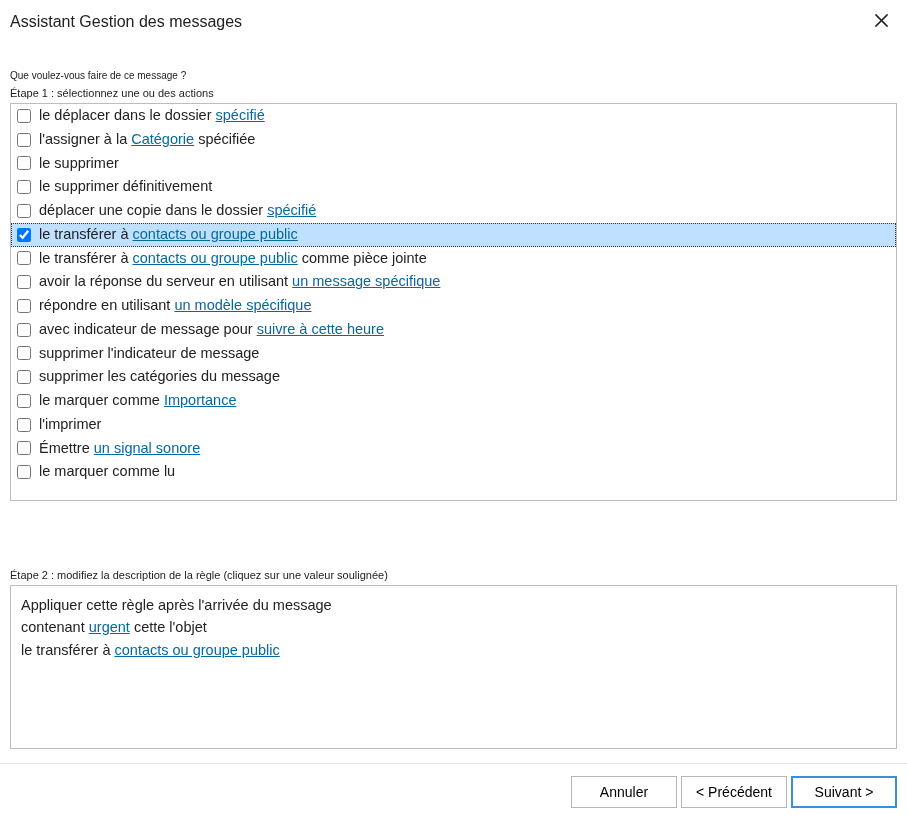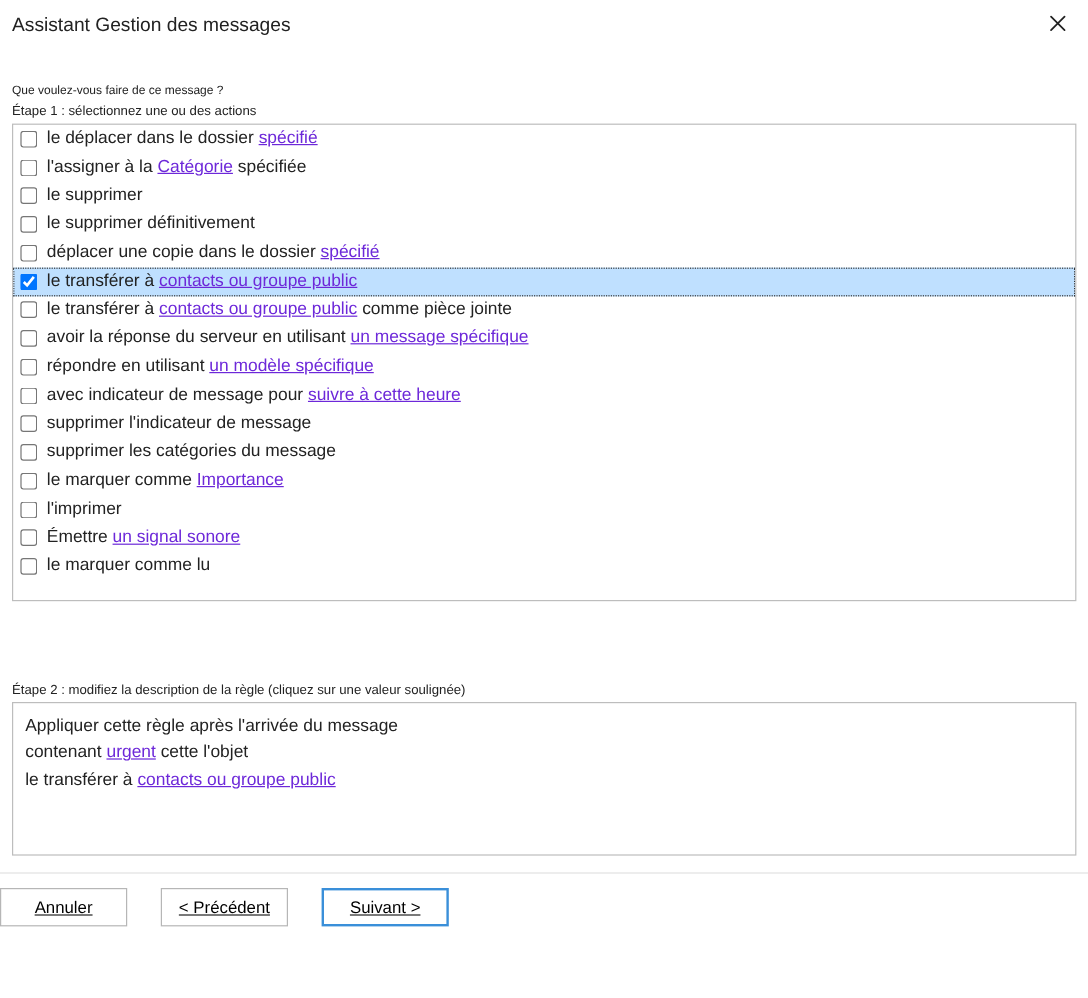--- a/index.html
+++ b/index.html
@@ -64,43 +64,42 @@
       margin: 0 8px 0 0;
       width: 14px;
       height: 14px;
     }
     .action-item.selected {
       background: #bfe0ff;
       border: 1px dotted #333;
       padding: 0 5px;
     }
     .link {
-      color: #6d28d9;
+      color: #0369a1;
       text-decoration: underline;
       cursor: pointer;
     }
     .step2 { margin-top: 68px; }
     .desc-box {
       border: 1px solid #bdbdbd;
-      height: 128px;
+      height: 164px;
       padding: 8px 10px;
       font-size: 14.5px;
       line-height: 1.55;
     }
     .hr {
       border: none;
       border-top: 1px solid #e2e2e2;
       margin: 14px 0 12px 0;
     }
     .buttons {
       display: flex;
-      justify-content: flex-start;
-      gap: 28px;
+      justify-content: flex-end;
+      gap: 4px;
       padding: 0 10px 10px 0;
-      text-decoration: underline;
     }
     .btn {
       min-width: 106px;
       height: 32px;
       background: #fff;
       border: 1px solid #b6b6b6;
       font-size: 14px;
       cursor: pointer;
       padding: 0 14px;
     }

